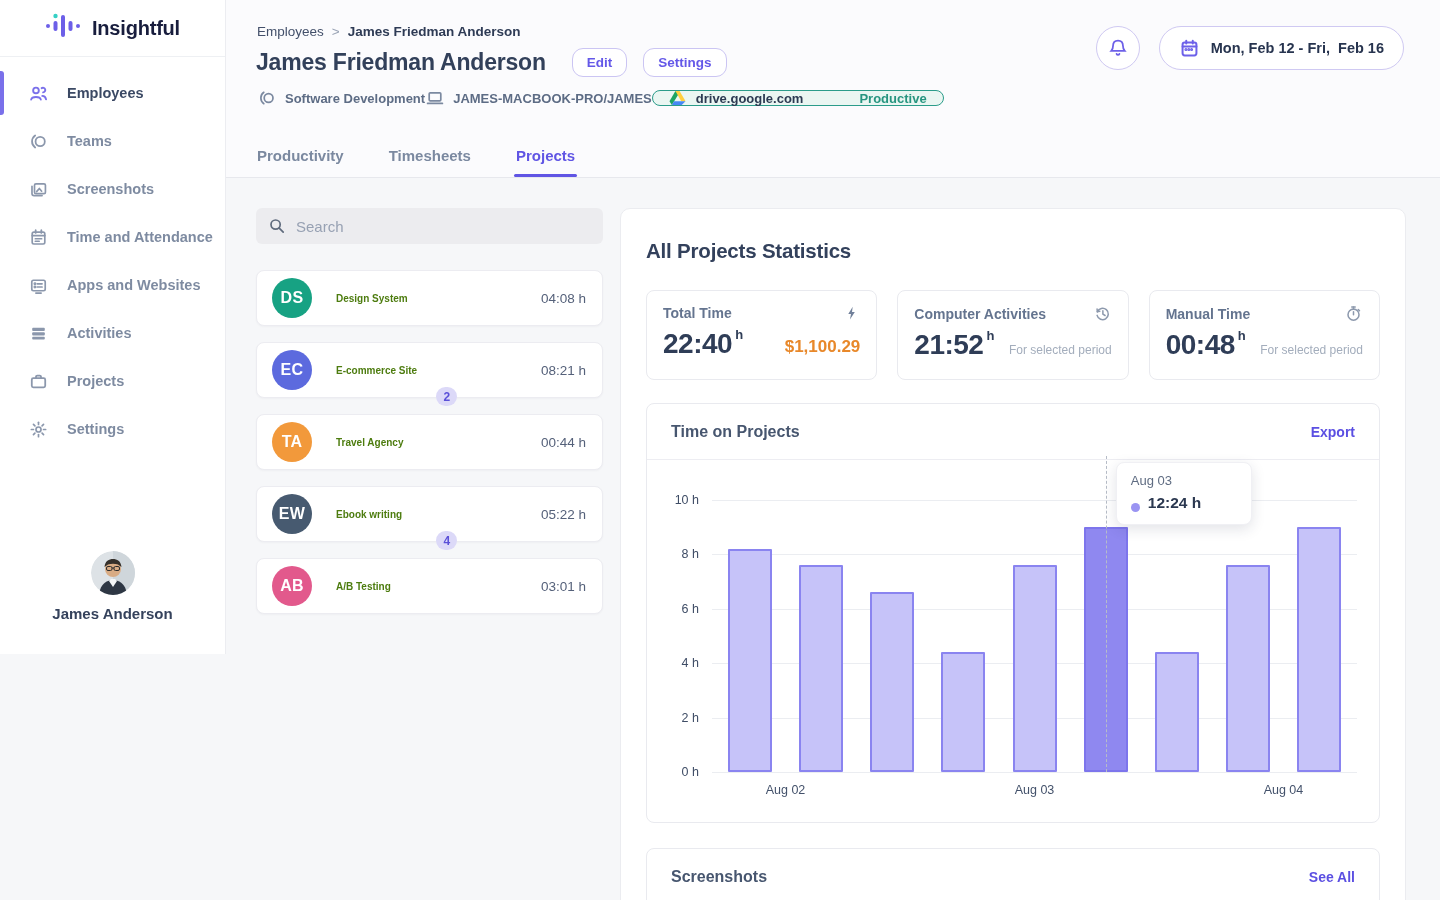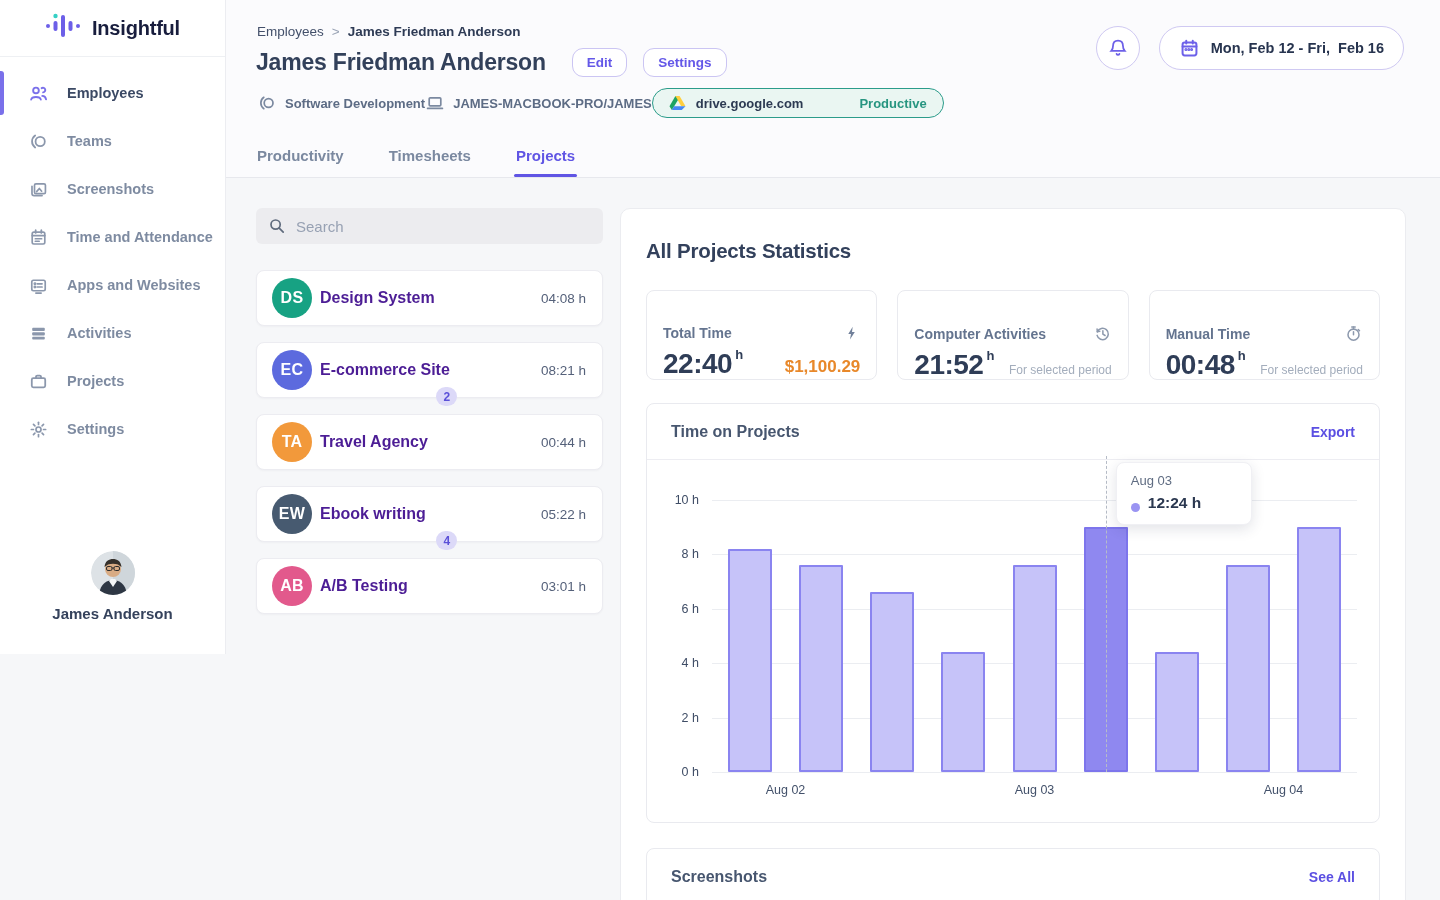--- a/index.html
+++ b/index.html
@@ -29,21 +29,21 @@
   .breadcrumb { position:absolute; left:31px; top:24px; display:flex; align-items:center; gap:8px; font-size:13.5px; color:#43506a; }
   .breadcrumb .bc-root { cursor:pointer; }
   .breadcrumb .bc-sep { color:#98a2b4; }
   .breadcrumb .bc-current { font-weight:bold; color:#2e3b55; }
   .title-row { position:absolute; left:30px; top:48px; display:flex; align-items:center; gap:16px; }
   .title-row h1 { font-size:23px; font-weight:bold; color:#32405a; letter-spacing:-0.2px; margin-right:10px; }
   .ghost-btn { background:#fff; border:1px solid #cbc5f3; border-radius:11px; color:#6458e8; font-weight:bold; font-size:13.5px; padding:6px 14px; cursor:pointer; font-family:inherit; }
   .meta-row { position:absolute; left:31px; top:88px; display:flex; align-items:center; }
   .meta-item { display:flex; align-items:center; gap:8px; font-size:13px; font-weight:600; color:#5d6c85; }
   .meta-item .micon { display:inline-flex; color:#7b89a0; }
-  .activity-pill { display:flex; align-items:center; height:30px; padding:0 16px; border:1px solid #2b9c8a; border-radius:16px; background:#eaf6f2; gap:10px; cursor:pointer; }
+  .activity-pill { display:flex; align-items:center; height:16px; padding:0 16px; border:1px solid #2b9c8a; border-radius:16px; background:#eaf6f2; gap:10px; cursor:pointer; }
   .pill-site { font-size:13px; font-weight:600; color:#2c3a52; }
   .pill-status { font-size:13px; font-weight:bold; color:#279580; margin-left:46px; }
   .header-right { position:absolute; right:36px; top:26px; display:flex; align-items:center; gap:19px; }
   .bell-btn { width:44px; height:44px; border-radius:50%; border:1px solid #cfc9f2; background:#fff; display:flex; align-items:center; justify-content:center; cursor:pointer; color:#6d60e8; }
   .date-pill { height:44px; border-radius:22px; border:1px solid #cfc9f2; background:#fff; display:flex; align-items:center; gap:11px; padding:0 19px; cursor:pointer; font-family:inherit; }
   .date-pill .dtext { font-size:14.5px; font-weight:bold; color:#27344f; white-space:pre; }
   .tabs { position:absolute; left:31px; bottom:0; display:flex; gap:45px; }
   .tab { position:relative; padding-bottom:13px; font-size:15px; font-weight:600; color:#7b89a0; cursor:pointer; }
   .tab.active { color:#6055e4; font-weight:bold; }
   .tab.active::after { content:""; position:absolute; left:-2px; right:-2px; bottom:0; height:3px; border-radius:2px; background:#6055e4; }
@@ -51,30 +51,30 @@
   
   .content { position:absolute; top:178px; left:0; right:0; bottom:0; background:#f6f7f9; overflow:hidden; }
   .left-col { position:absolute; left:30px; top:30px; width:347px; }
   .search-box { display:flex; align-items:center; gap:10px; height:36px; background:#ececef; border-radius:6px; padding:0 12px; cursor:text; }
   .search-box svg { flex:0 0 18px; color:#5f6b7d; }
   .search-box input { border:none; outline:none; background:transparent; font-family:inherit; font-size:15px; color:#32405a; width:100%; }
   .search-box input::placeholder { color:#97a1b3; }
   .project-list { margin-top:26px; }
   .proj-card { position:relative; height:56px; background:#fff; border:1px solid #ececf1; border-radius:8px; box-shadow:0 1px 2px rgba(40,50,80,.04); display:flex; align-items:center; padding:0 16px 0 15px; margin-bottom:16px; cursor:pointer; }
   .proj-avatar { width:40px; height:40px; border-radius:50%; color:#fff; font-weight:bold; font-size:16px; display:flex; align-items:center; justify-content:center; letter-spacing:.3px; }
-  .proj-name { margin-left:8px; font-size:16px; font-weight:600; color:#4c1d95; }
+  .proj-name { margin-left:24px; font-size:10px; font-weight:600; color:#4d7c0f; }
   .proj-time { margin-left:auto; font-size:13.5px; color:#55617a; }
   .proj-badge { position:absolute; left:52%; bottom:-9px; min-width:21px; height:19px; padding:0 6px; border-radius:10px; background:#dcd9f8; color:#5b50d8; font-size:12px; font-weight:bold; display:flex; align-items:center; justify-content:center; }
 
   .right-panel { position:absolute; left:394px; top:30px; width:786px; height:745px; background:#fff; border:1px solid #ebecf0; border-radius:10px; padding:30px 25px 0 25px; }
   .section-title { font-size:20.5px; font-weight:bold; color:#33415c; letter-spacing:-0.2px; }
 
   .stat-cards { display:flex; gap:20px; margin-top:27px; }
   .stat-card { flex:1; height:90px; border:1px solid #e9eaef; border-radius:8px; background:#fff; padding:13px 16px 12px 16px; }
-  .stat-top { display:flex; align-items:center; justify-content:space-between;margin-top:20px; }
+  .stat-top { display:flex; align-items:center; justify-content:space-between; }
   .stat-label { font-size:14px; font-weight:600; color:#64748f; }
   .stat-top .sicon { color:#8d99ad; display:inline-flex; }
   .stat-bottom { display:flex; align-items:flex-end; justify-content:space-between; margin-top:5px; }
   .stat-value { font-size:28px; font-weight:bold; color:#2f3d57; letter-spacing:-0.5px; }
   .stat-unit { font-size:13px; font-weight:bold; color:#2f3d57; vertical-align:14px; margin-left:3px; letter-spacing:0; }
   .stat-money { font-size:17px; font-weight:bold; color:#e8882a; padding-bottom:3px; }
   .stat-period { font-size:12px; color:#a3adbc; padding-bottom:4px; }
 
   .chart-card { margin-top:23px; border:1px solid #e9eaef; border-radius:8px; height:420px; position:relative; }
   .card-head { height:56px; display:flex; align-items:center; justify-content:space-between; padding:0 24px; border-bottom:1px solid #ededf2; }

